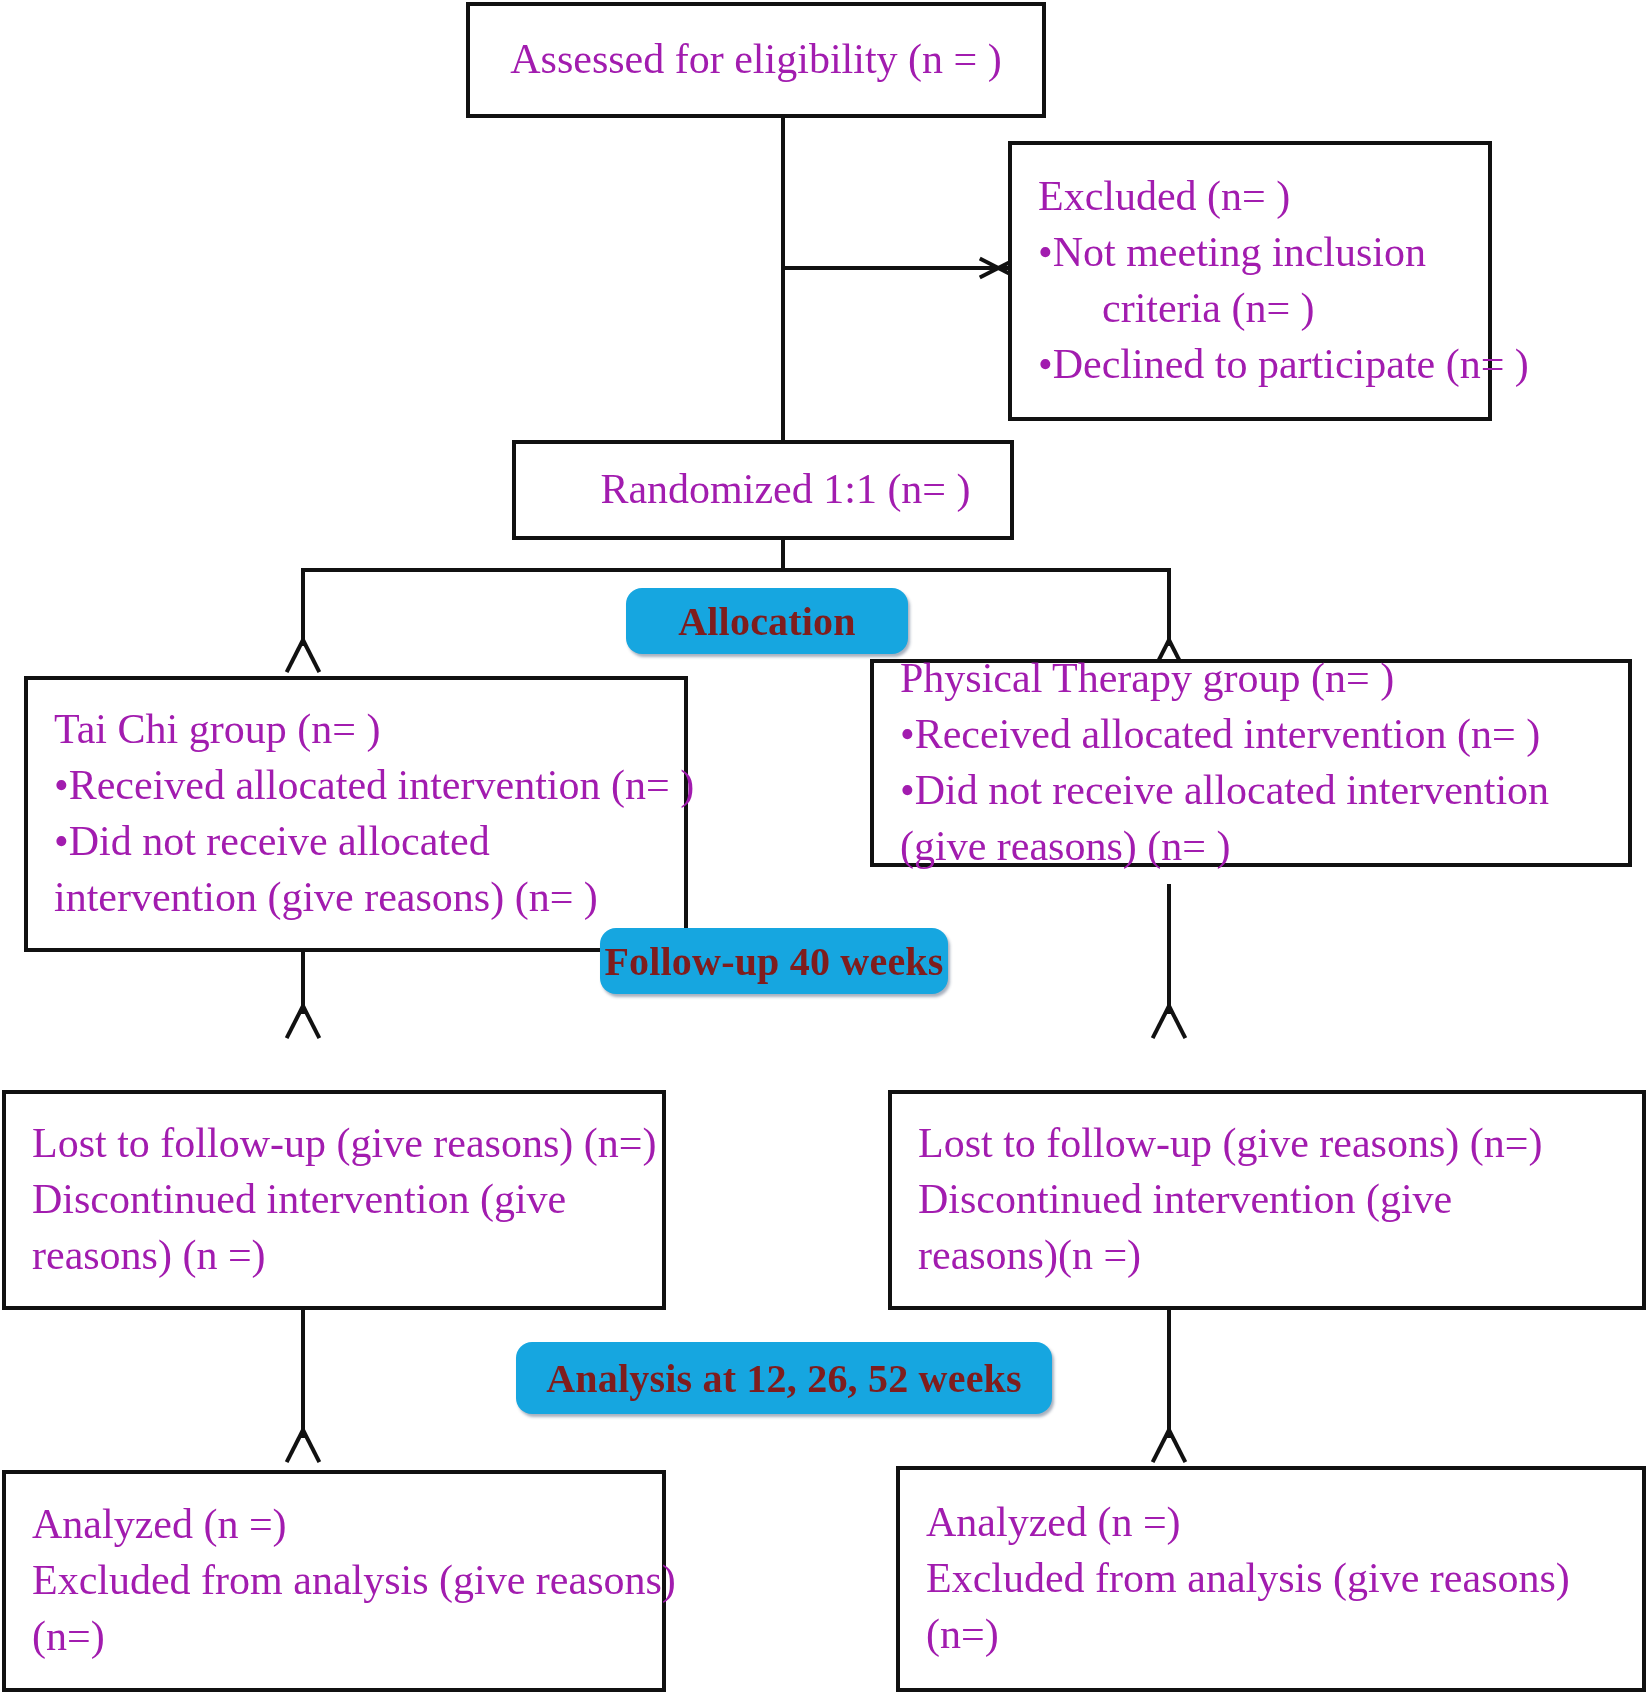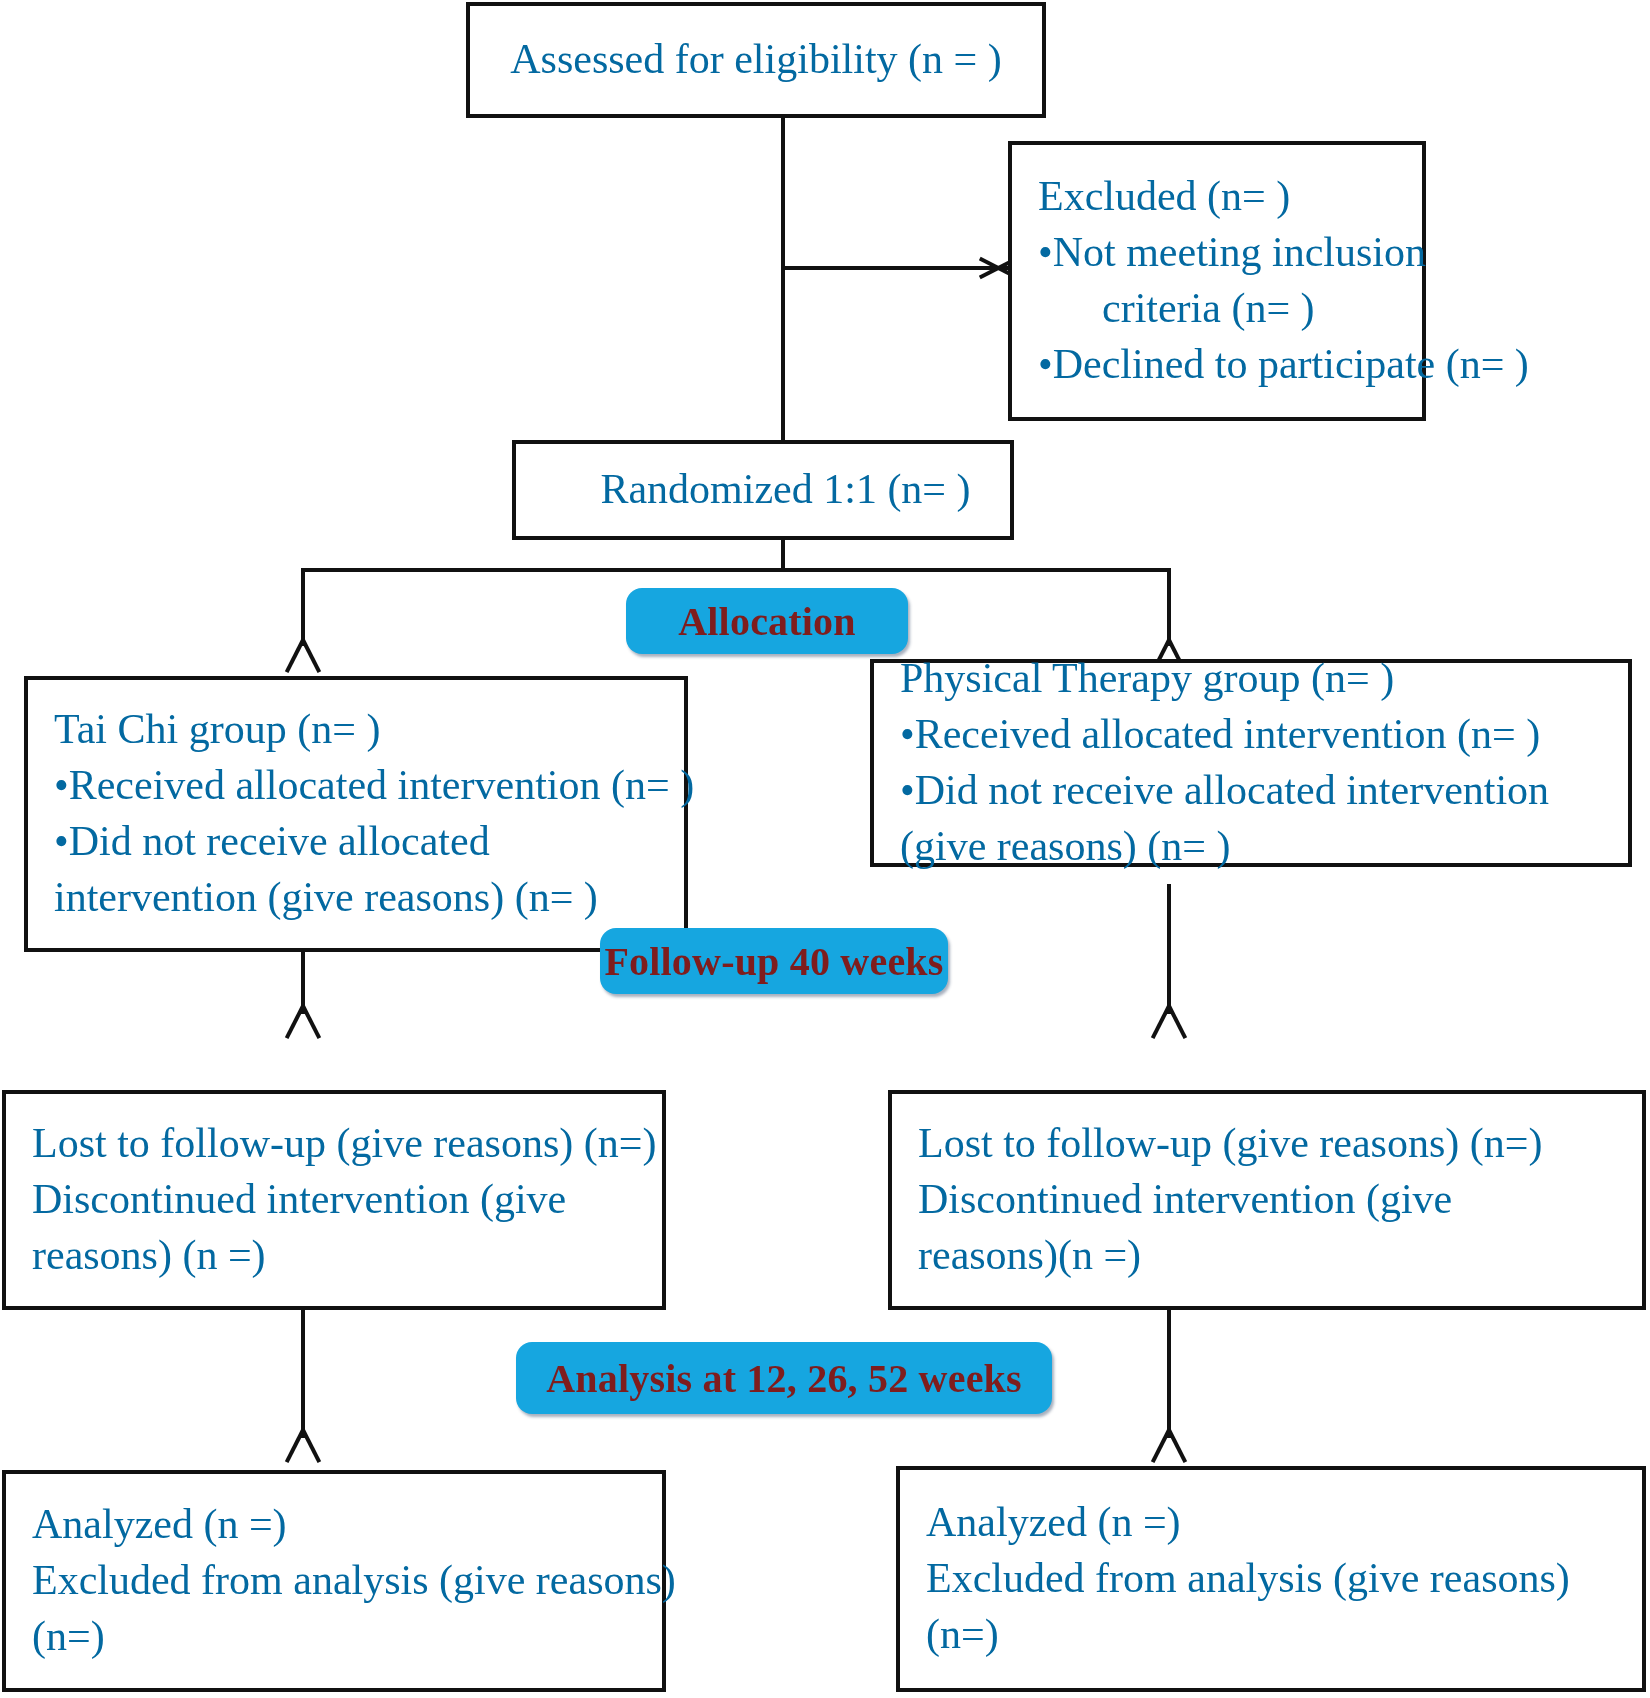--- a/index.html
+++ b/index.html
@@ -24,21 +24,21 @@
     border: 4px solid #111111;
     background: #ffffff;
     display: flex;
     flex-direction: column;
     justify-content: center;
   }
   .box .line {
     font-size: 42px;
     line-height: 1.33;
     white-space: nowrap;
-    color: #0369a1;
+    color: #a21caf;
   }
   .box.center .line {
     text-align: center;
   }
   .box.padded {
     padding-left: 26px;
     padding-right: 10px;
   }
   .indent {
     padding-left: 64px;
@@ -123,21 +123,21 @@
 
   <div class="box center" style="left:466px; top:2px; width:580px; height:116px;">
     <div class="line">Assessed for eligibility (n =    )</div>
   </div>
 
   <div class="vline" style="left:781px; top:118px; height:322px;"></div>
 
   <div class="hline" style="left:781px; top:266px; width:244px;"></div>
   <div class="arrow-right" style="left:994px; top:251px;"></div>
 
-  <div class="box padded" style="left:1008px; top:141px; width:418px; height:280px;">
+  <div class="box padded" style="left:1008px; top:141px; width:484px; height:280px;">
     <div class="line">Excluded (n=    )</div>
     <div class="line">•Not meeting inclusion</div>
     <div class="line indent">criteria (n=    )</div>
     <div class="line">•Declined to participate (n= )</div>
   </div>
 
   <div class="box center" style="left:512px; top:440px; width:502px; height:100px;padding-left:45px;">
     <div class="line">Randomized 1:1 (n=    )</div>
   </div>
 

